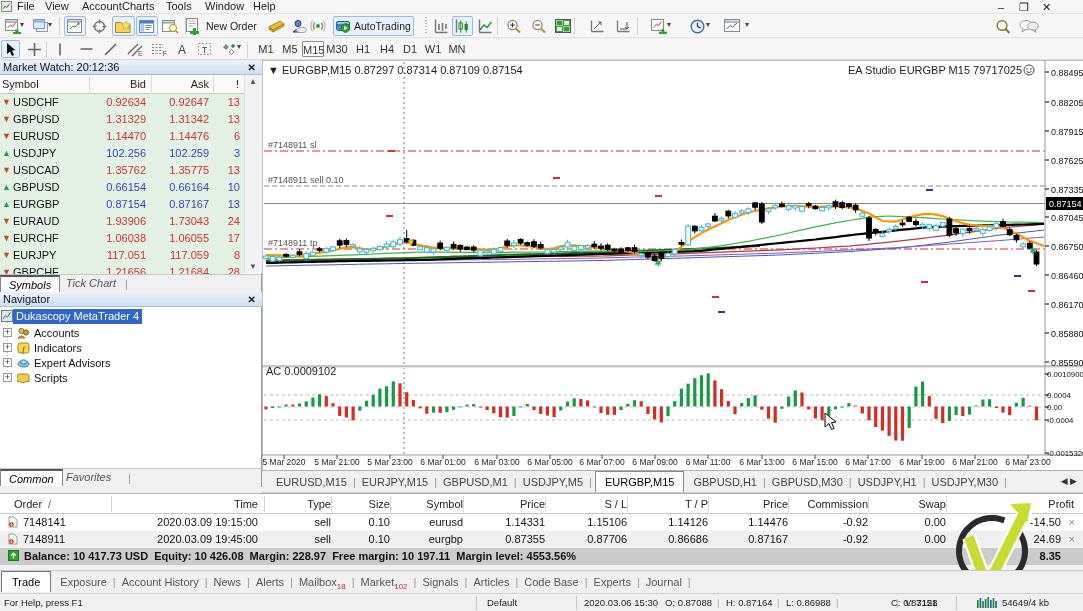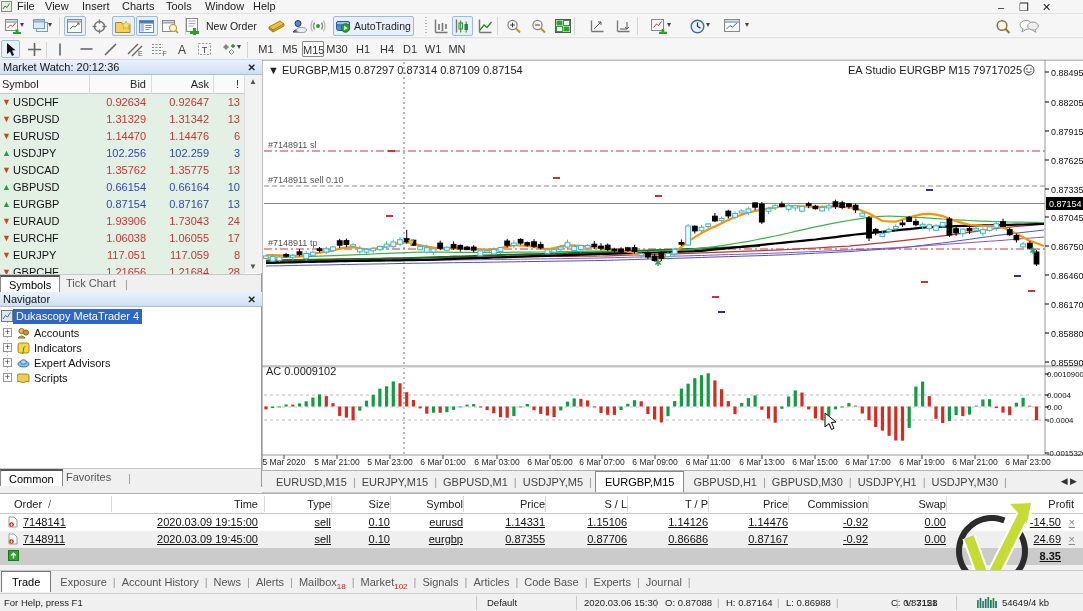--- a/index.html
+++ b/index.html
@@ -29,21 +29,21 @@
 .mwrow .sym { position:absolute; left:13px; top:2px; color:#111; }
 .arrd,.arru { position:absolute; left:2px; top:3px; font-size:9px; }
 .arrd { color:#cc4422; } .arru { color:#22a044; }
 .bid { position:absolute; right:98px; top:2px; }
 .ask { position:absolute; right:35px; top:2px; }
 .spr { position:absolute; right:4px; top:2px; }
 .red { color:#cc3333; } .blu { color:#3344bb; }
 .mwvl { position:absolute; top:15px; width:1px; height:198px; background:#d2e2d4; }
 #mwscroll { position:absolute; left:244px; top:15px; width:18px; height:198px; background:#f2f2f2; border-left:1px solid #ddd; }
 #mwtabs { position:absolute; left:0; top:274px; width:262px; height:18px; background:#f0f0f0; border-right:1px solid #9a9a9a; border-top:1px solid #c8c8c8; }
-.ptab { position:absolute; top:0px; height:17px; padding:2px 8px; color:#555; }
+.ptab { position:absolute; top:0px; height:17px; padding:2px 8px; color:#555;font-style:italic; }
 .ptab.active { background:#fff; border:1px solid #888; border-top:2px solid #555; border-bottom:none; color:#000; }
 #nav { position:absolute; left:0; top:292px; width:262px; height:176px; background:#fff; border-right:1px solid #9a9a9a; }
 #navsel { position:absolute; left:13px; top:17px; height:15px; padding:1px 3px 0 3px; background:#2e66c9; color:#fff; }
 #navico { position:absolute; left:1px; top:18px; }
 .nitem { position:absolute; left:0; width:262px; height:15px; }
 .plus { position:absolute; left:3px; top:2px; width:9px; height:9px; border:1px solid #999; background:#fff; font-size:9px; line-height:7px; text-align:center; color:#333; }
 .nico { position:absolute; left:17px; top:1px; }
 .ntext { position:absolute; left:34px; top:1px; color:#111; }
 #navtabs { position:absolute; left:0; top:468px; width:262px; height:19px; background:#f0f0f0; border-right:1px solid #9a9a9a; border-top:1px solid #c8c8c8; }
 
@@ -62,21 +62,21 @@
 .ctab.active { background:#fff; border:1px solid #888; border-bottom:none; color:#000; margin:0 3px; padding:4px 9px 4px 9px; }
 .ctsep { color:#999; }
 #ctarr { position:absolute; right:6px; top:5px; color:#333; font-size:9px; }
 
 
 #term { position:absolute; left:0; top:493px; width:1083px; height:71px; background:#fff; border-top:1px solid #b0b0b0; }
 #thead { position:absolute; left:0; top:0; width:1083px; height:20px; border-bottom:1px solid #c8c8c8; color:#222; }
 #thead span { top:4px; }
 .vsep { position:absolute; top:2px; width:1px; height:16px; background:#d8d8d8; }
 .trow { position:absolute; left:0; width:1083px; height:17px; }
-.trow span { top:2px;text-decoration:underline; }
+.trow span { top:2px; }
 #trow1 { top:20px; background:#fff; }
 #trow2 { top:37px; background:#efefef; }
 #trowb { top:54px; height:17px; background:#cbcbcb; font-weight:bold; color:#111; }
 #trowb span { position:absolute; top:2px; }
 .logo { position:absolute; }
 
 
 #btabs { position:absolute; left:0; top:570px; width:1083px; height:23px; background:#f0f0f0; border-top:1px solid #c8c8c8; padding-left:1px; white-space:nowrap; }
 .btab { display:inline-block; padding:5px 6px 3px 6px; color:#555; }
 .btab.active { background:#fff; border:1px solid #777; border-bottom:none; color:#000; margin-right:3px; padding:4px 10px; }
@@ -88,21 +88,21 @@
 .ssep { position:absolute; top:2px; width:1px; height:14px; background:#c8c8c8; }
 </style></head>
 <body>
 <div id="menubar">
   <svg width="11" height="11" style="position:absolute;left:1px;top:1px">
       <rect x="0.5" y="0.5" width="10" height="10" fill="#e8f0e8" stroke="#888"></rect>
       <path d="M2,8 l2,-3 2,1.5 2.5,-4" stroke="#2a8a2a" fill="none"></path>
     </svg>
   <span style="left:17px">File</span>
     <span style="left:45px">View</span>
-    <span style="left:82px">Insert</span>
+    <span style="left:82px">Account</span>
   <span style="left:122px">Charts</span>
     <span style="left:166px">Tools</span>
     <span style="left:205px">Window</span>
   <span style="left:253px">Help</span>
   <span class="wbtn" style="left:998px;top:1px">–</span>
   <span class="wbtn" style="left:1019px;top:1px">❐</span>
   <span class="wbtn" style="left:1042px;top:1px">✕</span>
 </div>
 <div id="toolbar1">
     <span class="tbtn" style="left:2px;">
@@ -1041,20 +1041,21 @@
       <span style="position:absolute;right:215px">-0.92</span>
       <span style="position:absolute;right:137px">0.00</span>
       <span style="position:absolute;right:22px">24.69</span>
       <span style="position:absolute;right:8px;color:#888">×</span>
     </div>
   <div class="trow" id="trowb">
     <span style="left:8px"><svg width="11" height="11">
           <rect x="0.5" y="0.5" width="10" height="10" fill="#2ca42c" stroke="#1a7a1a"></rect>
           <path d="M5.5,8.5 v-5 M3.2,5.5 l2.3,-2.3 2.3,2.3" stroke="#fff" fill="none" stroke-width="1.3"></path>
         </svg></span>
+    <span style="left:24px">Balance: 10 417.73 USD&nbsp; Equity: 10 426.08&nbsp; Margin: 228.97&nbsp; Free margin: 10 197.11&nbsp; Margin level: 4553.56%</span>
     <span style="right:22px">8.35</span>
   </div>
 </div>
 <svg class="logo" width="130" height="115" style="left:942px;top:492px">
 <polyline points="62.4,28.4 59.1,27.3 55.7,26.5 52.3,26.1 48.8,26.0 45.4,26.3 42.0,27.0 38.7,28.0 35.5,29.3 32.5,31.0 29.7,33.0 27.1,35.3 24.7,37.8 22.6,40.5 20.9,43.5 19.4,46.6 18.3,49.9 17.5,53.3 17.1,56.7 17.0,60.2 17.3,63.6 18.0,67.0 19.0,70.3 20.3,73.5 22.0,76.5 24.0,79.3 26.3,81.9 28.8,84.3 31.5,86.4 34.5,88.1" fill="none" stroke="#2b2b2b" stroke-width="6"></polyline>
 <polyline points="45.4,91.7 48.8,92.0 52.3,91.9 55.7,91.5 59.1,90.7 62.4,89.6 65.5,88.1 68.5,86.4 71.2,84.3 73.7,81.9 76.0,79.3 78.0,76.5 79.7,73.5 81.0,70.3 82.0,67.0 82.7,63.6 83.0,60.2 82.9,56.7 82.5,53.3 81.7,49.9 80.6,46.6 79.1,43.5 77.4,40.5" fill="none" stroke="#2b2b2b" stroke-width="6"></polyline>
 <polyline points="27,45 45,95 81,23" fill="none" stroke="#fff" stroke-width="14"></polyline>
 <polygon points="66,9 92,8 87,33" fill="#fff"></polygon>
 <polyline points="27,45 45,95 81,23" fill="none" stroke="#c6dc34" stroke-width="10"></polyline>
 <polygon points="68,12 89,11 85,31" fill="#c6dc34"></polygon>

